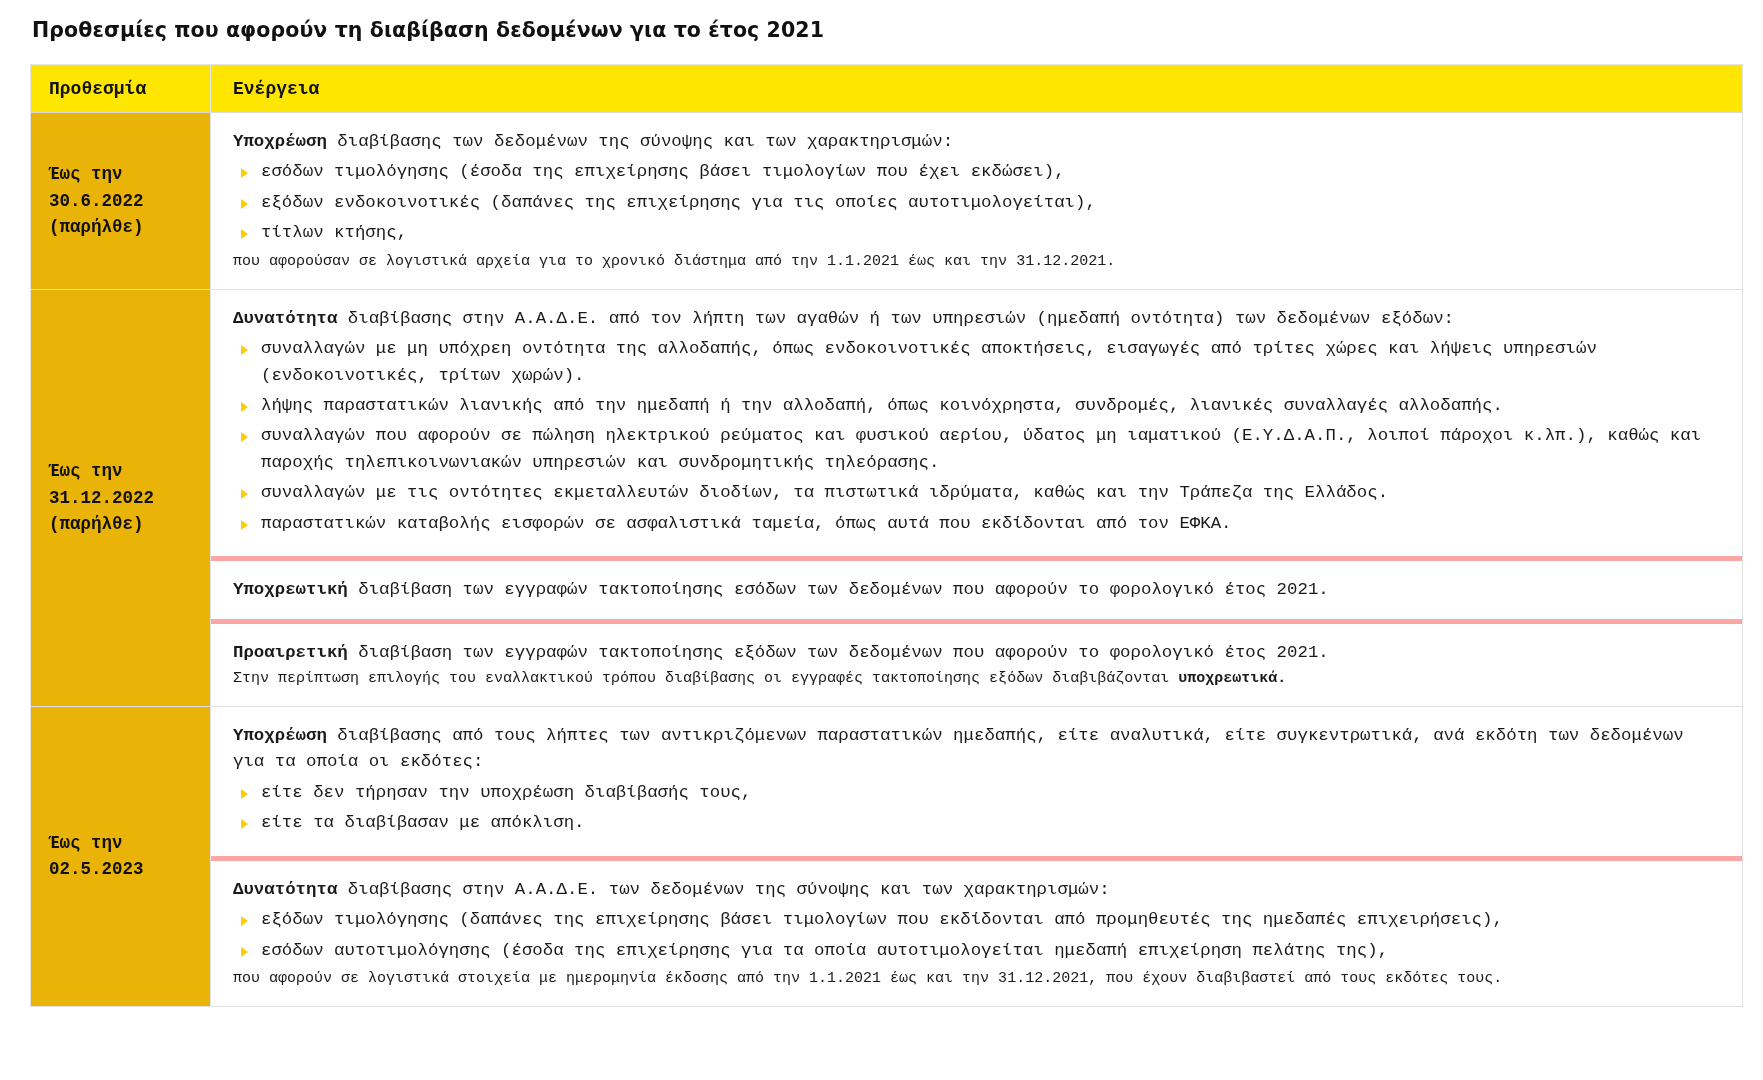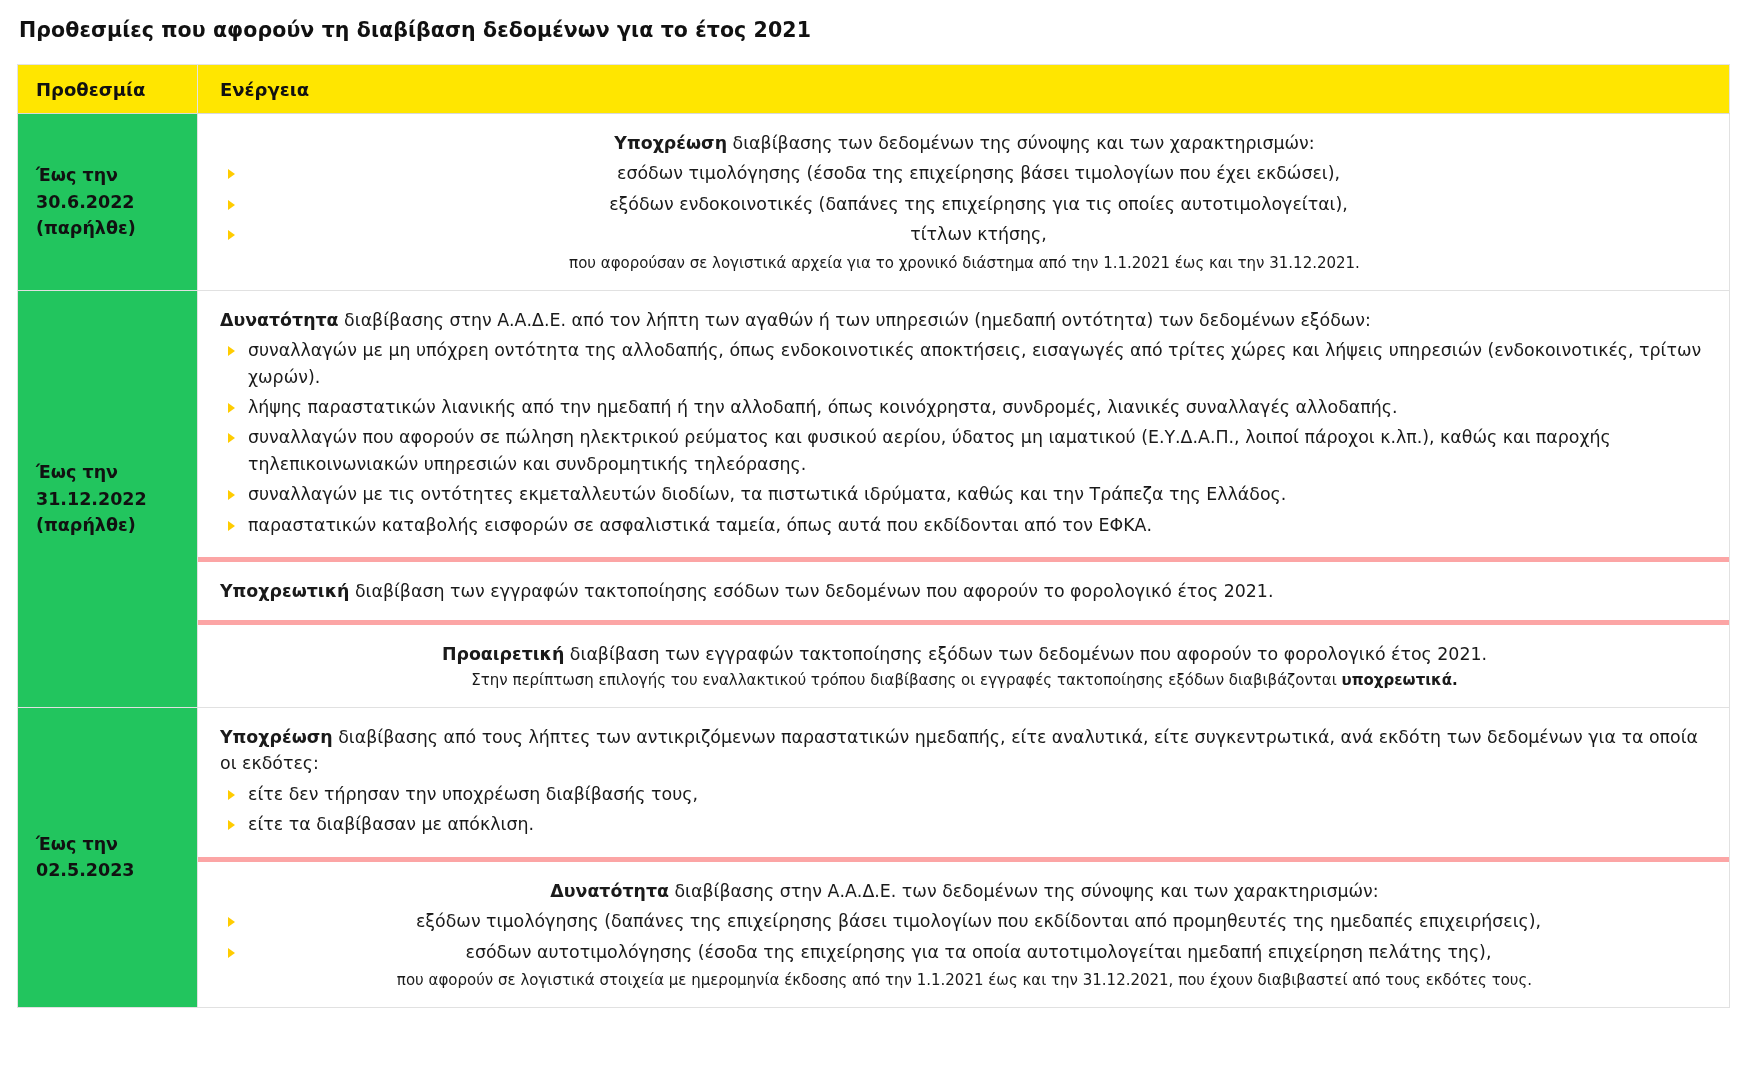--- a/index.html
+++ b/index.html
@@ -7,35 +7,36 @@
     padding: 0;
     background: #ffffff;
   }
   body {
     width: 1763px;
     min-height: 1080px;
     font-family: "DejaVu Sans", "Liberation Sans", sans-serif;
     color: #1a1a1a;
   }
   .page {
-    padding: 18px 26px 20px 17px;
+    padding: 18px 26px 20px 30px;
     box-sizing: border-box;
     width: 1663px;
   }
   .doc-title {
     font-size: 20.5px;
     font-weight: bold;
     color: #111111;
     letter-spacing: 0.1px;
     margin: 0 0 22px 2px;
   }
   table.deadlines {
     border-collapse: collapse;
     width: 1712px;
     table-layout: fixed;
+    font-family: Liberation Mono, monospace;
   }
   table.deadlines col.c1 { width: 180px; }
   table.deadlines col.c2 { width: 1532px; }
 
   thead th {
     background: #ffe600;
     color: #111111;
     text-align: left;
     font-size: 18px;
     font-weight: bold;
@@ -47,35 +48,35 @@
 
   td.deadline-cell {
     border: 1px solid #e1e1e1;
     border-top: 1px solid #d7d7d7;
     vertical-align: middle;
     padding: 10px 12px 10px 18px;
     font-size: 17.5px;
     font-weight: bold;
     line-height: 1.5;
     color: #111111;
-    background: #22c55e;
+    background: #eab308;
     white-space: pre-line;
   }
   td.action-cell {
     border: 1px solid #e1e1e1;
     border-top: 1px solid #d7d7d7;
     vertical-align: top;
     padding: 0;
     background: #ffffff;
   }
   .block {
     padding: 16px 20px 15px 22px;
     border-bottom: 5px solid #fca5a5;
   }
-  .block:last-child { border-bottom: none; text-align: center; }
+  .block:last-child { border-bottom: none; }
 
   .lead {
     font-size: 17.4px;
     line-height: 1.52;
     color: #1a1a1a;
   }
   .lead b { font-weight: bold; }
   .tail {
     font-size: 15px;
     line-height: 1.52;

